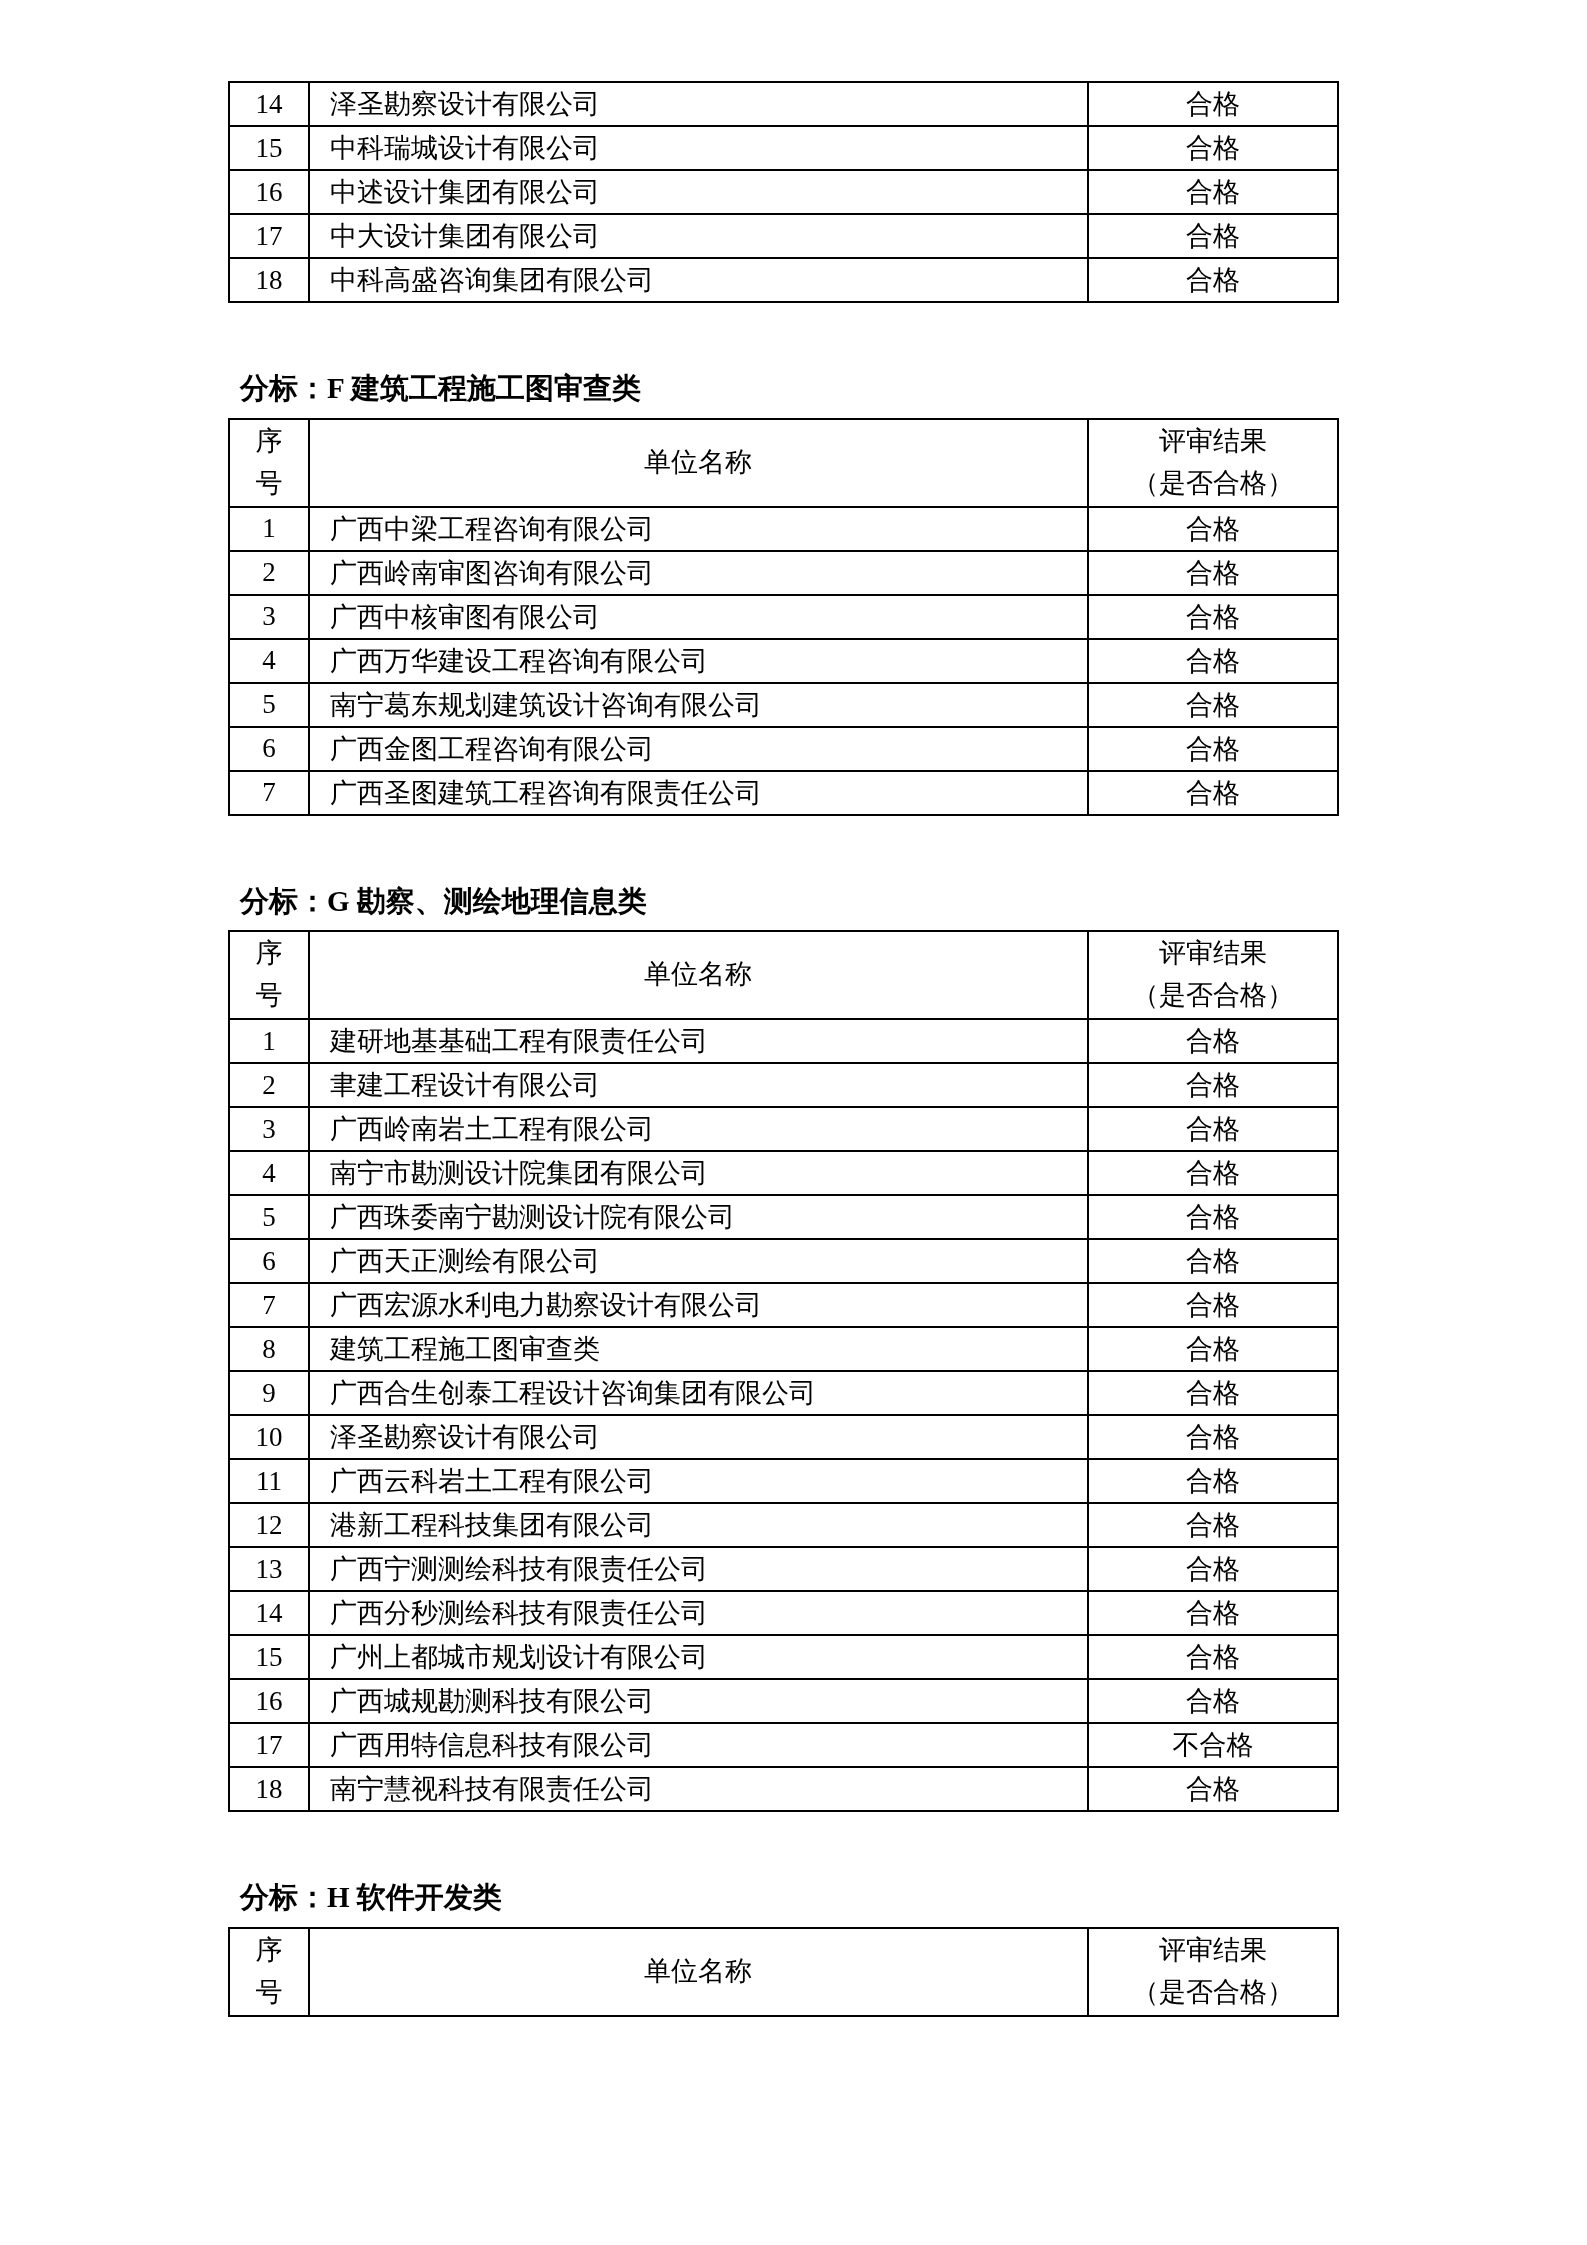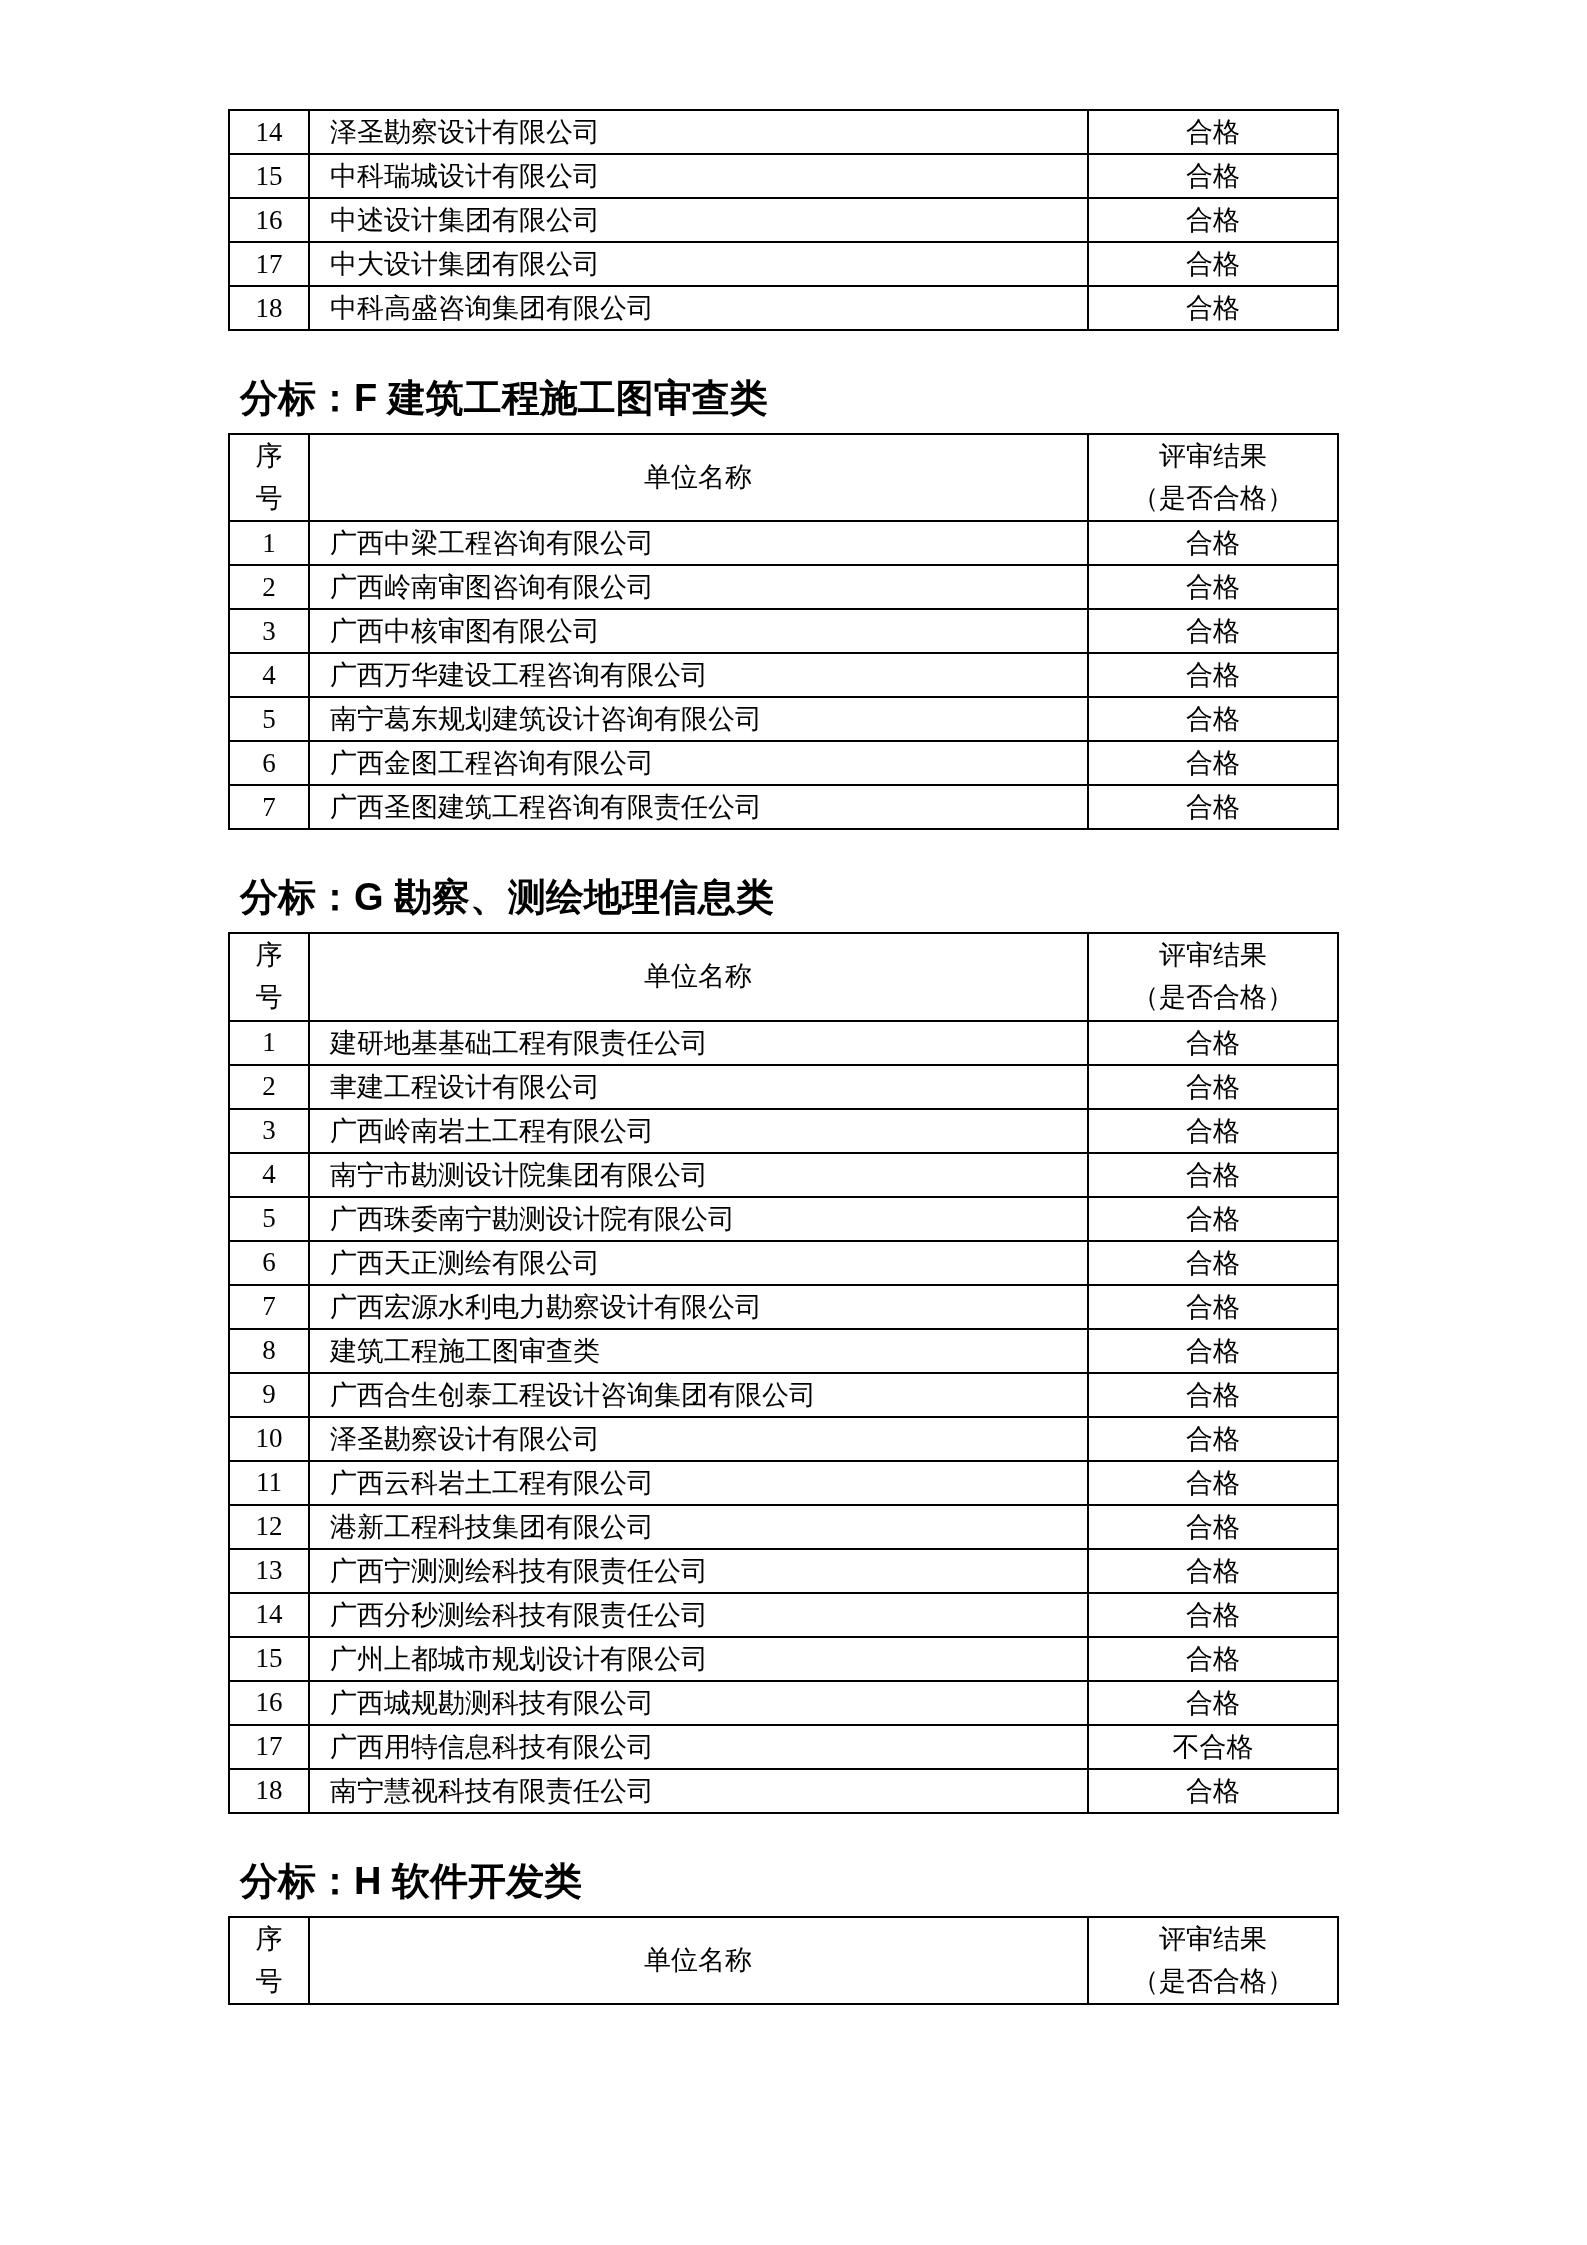--- a/index.html
+++ b/index.html
@@ -16,30 +16,30 @@
   }
   .page {
     width: 1587px;
     height: 2245px;
     background: #ffffff;
     overflow: hidden;
   }
   .content {
     margin-left: 228px;
     width: 1110px;
-    padding-top: 109px;
+    padding-top: 81px;
     box-sizing: content-box;
   }
   .section-heading {
-    font-family: Liberation Sans, sans-serif;
+    font-family: Liberation Serif, serif;
     font-weight: bold;
-    font-size: 38px;
+    font-size: 29px;
     line-height: 1.1;
     color: #000000;
-    margin: 47px 0 13px 12px;
+    margin: 70px 0 13px 12px;
   }
   table.roster {
     border-collapse: collapse;
     table-layout: fixed;
     width: 1109px;
   }
   table.roster td {
     border: 2px solid #000000;
     font-size: 27px;
     overflow: hidden;

